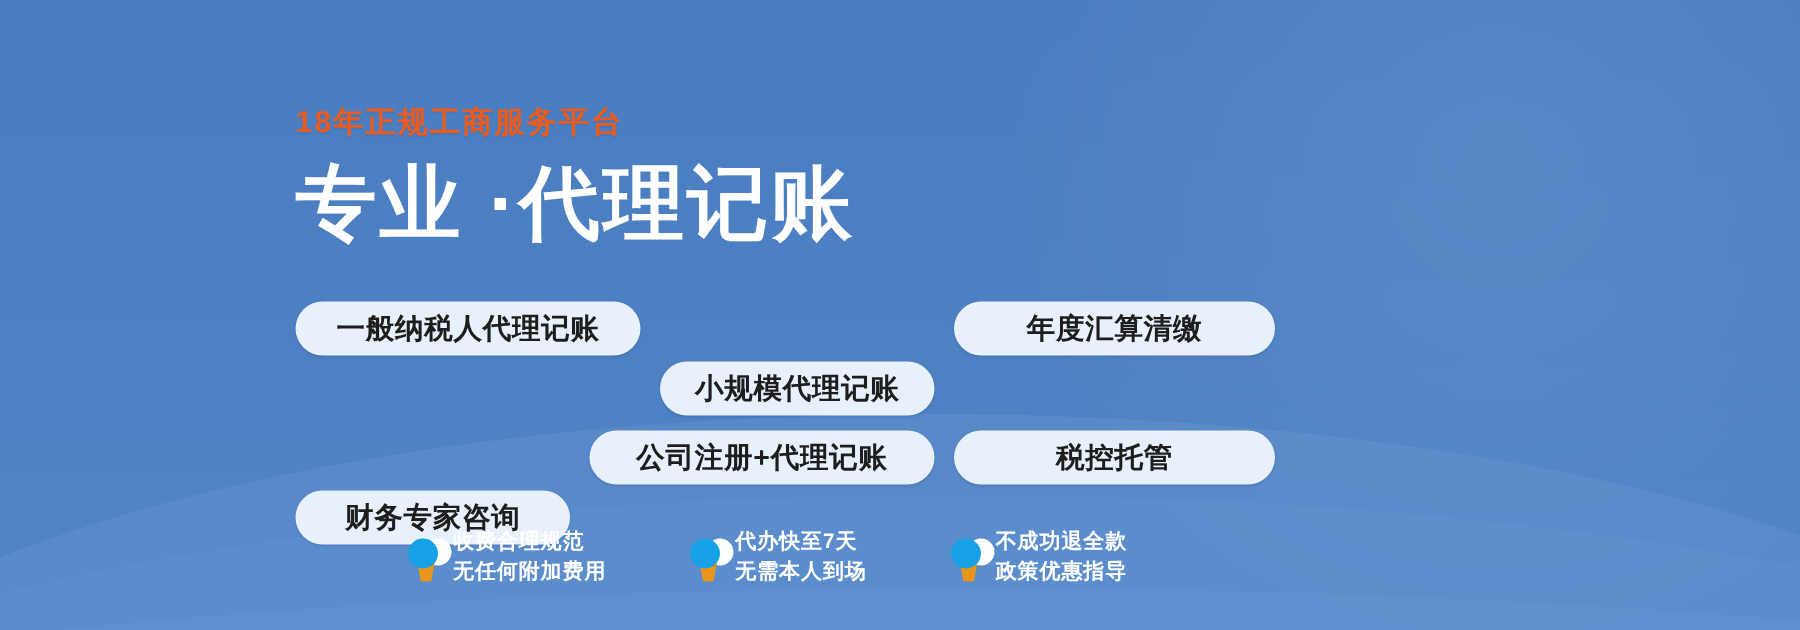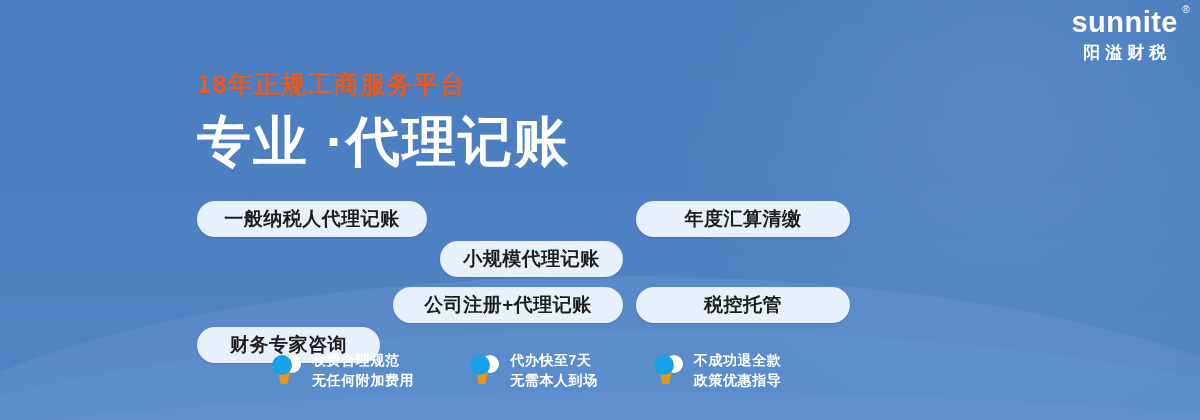--- a/index.html
+++ b/index.html
@@ -90,21 +90,21 @@
   }
 
   
   .head {
     position:absolute;
     left:197px;
     top:72px;
   }
   .kicker {
     color:#ec5b1e;
-    font-size:25px;
+    font-size:20px;
     font-weight:700;
     letter-spacing:1.5px;
     line-height:1;
     text-shadow:0 1px 0 rgba(0,0,0,.06);
   }
   .title {
     margin-top:16px;
     color:#ffffff;
     font-size:54px;
     font-weight:700;
@@ -144,22 +144,22 @@
   
   .features {
     position:absolute;
     left:272px;
     top:350px;
     display:flex;
     gap:56px;
   }
   .feature {
     display:flex;
-    align-items:center;
-    gap:10px;
+    align-items:flex-end;
+    gap:0;
   }
   .feat-icon {
     position:relative;
     width:30px;
     height:34px;
     flex:0 0 30px;
   }
   .feat-icon .moon {
     position:absolute;
     left:11px;
@@ -200,27 +200,20 @@
 </head>
 <body>
 
 <div class="banner">
 
   <div class="wave-a"></div>
   <div class="wave-b"></div>
   <div class="wave-c"></div>
   <div class="glow"></div>
 
-  <div class="logo">
-    <div class="logo-word">
-      <span>sunnite</span>
-      <span class="logo-reg">®</span>
-    </div>
-    <div class="logo-cn">阳溢财税</div>
-  </div>
 
   <div class="head">
     <div class="kicker">18年正规工商服务平台</div>
     <div class="title">专业 ·代理记账</div>
   </div>
 
   <div class="pills">
     <div class="pill-row">
       <div class="pill w1">一般纳税人代理记账</div>
       <div class="pill w2">小规模代理记账</div>

